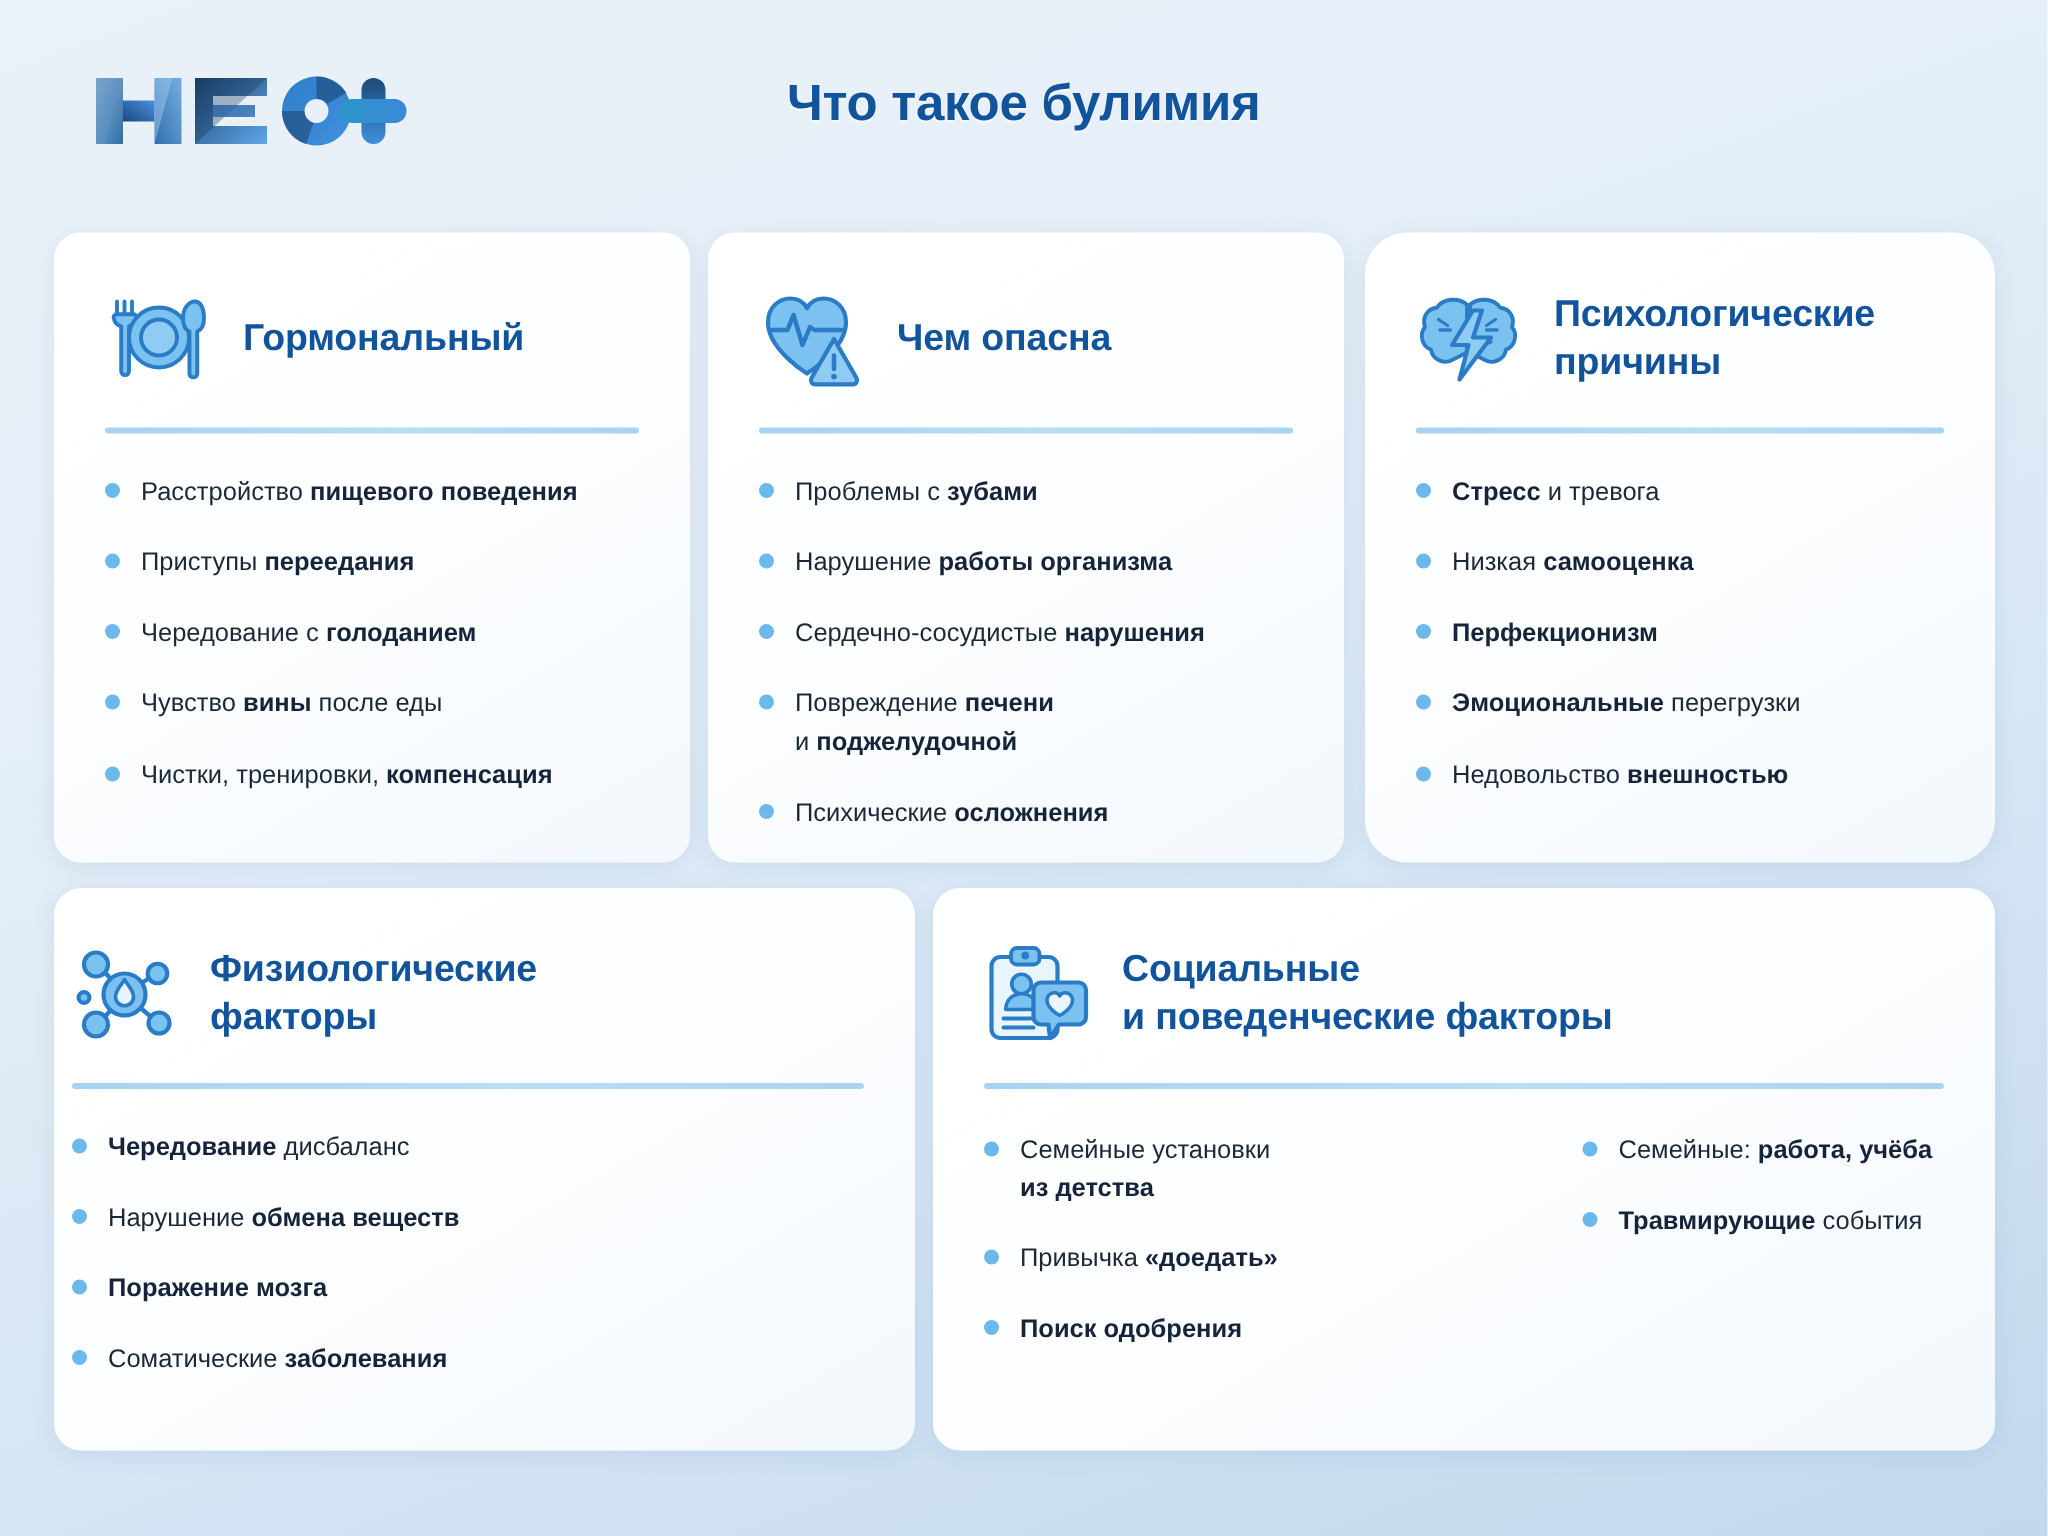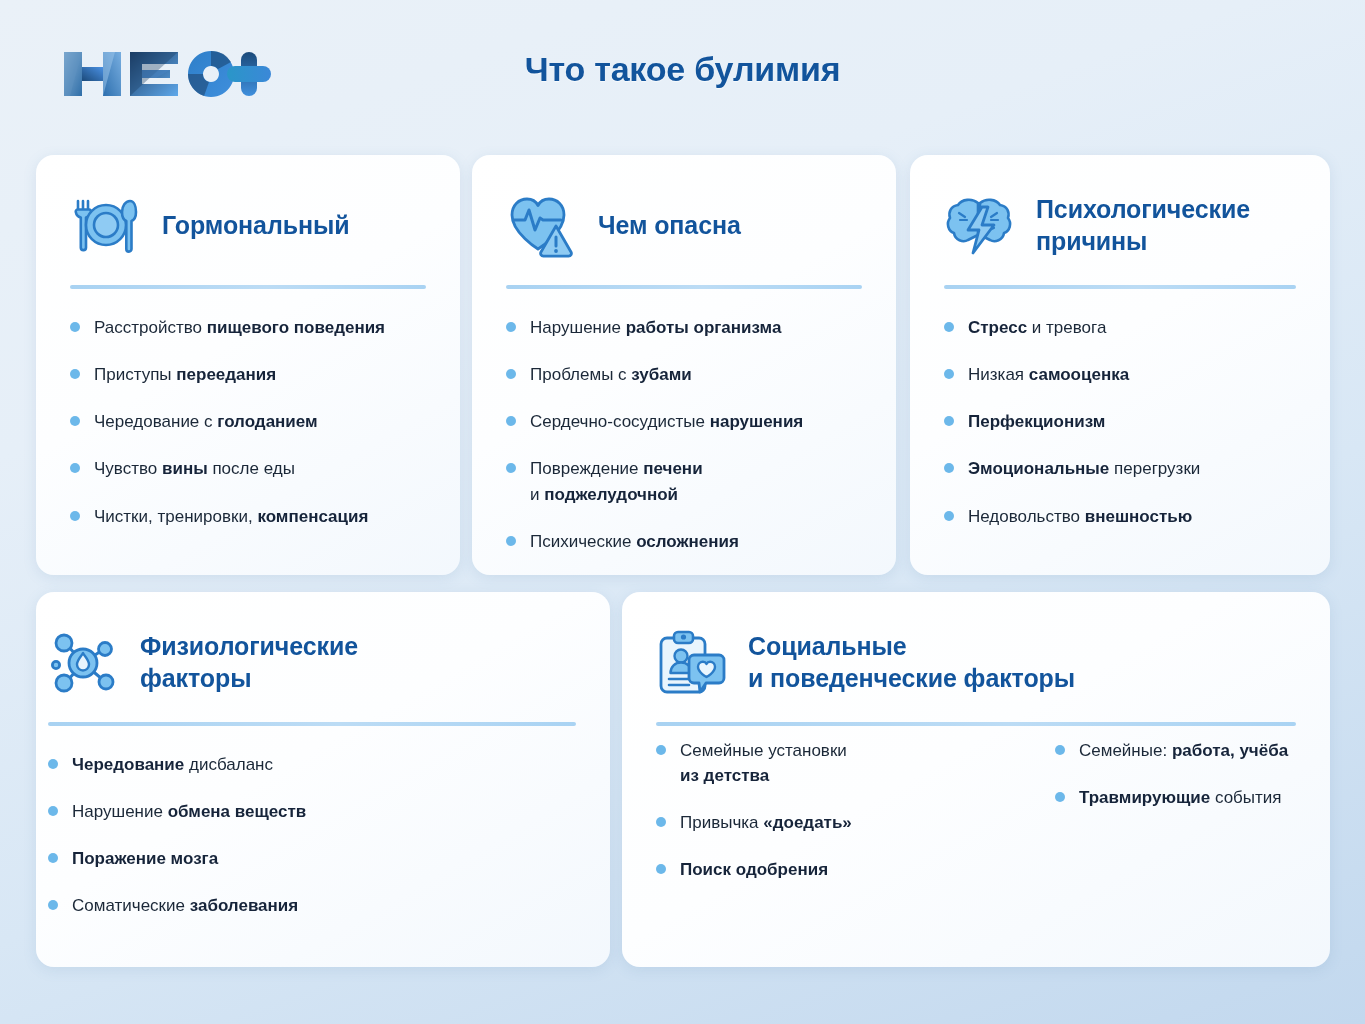--- a/index.html
+++ b/index.html
@@ -39,21 +39,21 @@
   
   .card {
     position: absolute;
     background: linear-gradient(150deg, #ffffff 0%, #fdfeff 45%, #f3f8fd 100%);
     border-radius: 18px;
     box-shadow: 0 3px 14px rgba(80,120,170,0.13);
     padding: 30px 34px 26px 34px;
   }
   #card-definition  { left: 36px;  top: 155px; width: 424px; height: 420px; }
   #card-danger      { left: 472px; top: 155px; width: 424px; height: 420px; }
-  #card-psych       { left: 910px; top: 155px; width: 420px; height: 420px; }
+  #card-psych       { left: 910px; top: 155px; width: 420px; height: 420px; border-radius: 28px; }
   #card-physio      { left: 36px;  top: 592px; width: 574px; height: 375px; padding-left: 12px; }
   #card-social      { left: 622px; top: 592px; width: 708px; height: 375px; }
 
   .card-head {
     display: flex;
     align-items: center;
     gap: 20px;
     min-height: 82px;
   }
   .card-icon {
@@ -95,21 +95,21 @@
   .btext {
     font-size: 17px;
     color: #1b2838;
     line-height: 1.48;
   }
   .btext b { font-weight: bold; color: #16243a; }
 
   .cols {
     display: flex;
     gap: 44px;
-    margin-top: 12px;
+    margin-top: 28px;
   }
   .col { flex: 1 1 0; }
   #card-social .col:first-child { flex: 0 0 355px; }
 </style>
 </head>
 <body>
 
 <div class="header">
 
   <div class="logo">
@@ -217,25 +217,25 @@
         <path d="M49 44 v9" stroke="#2b7cc7" stroke-width="3" stroke-linecap="round"></path>
         <circle cx="49" cy="58" r="1.9" fill="#2b7cc7"></circle>
       </svg>
     </span>
     <div class="card-title">Чем опасна</div>
   </div>
   <div class="divider"></div>
   <div class="bullets">
       <div class="bullet">
         <span class="dot"></span>
+        <div class="btext"><span>Проблемы с </span><b>зубами</b></div>
+      </div>
+      <div class="bullet">
+        <span class="dot"></span>
         <div class="btext"><span>Нарушение </span><b>работы организма</b></div>
-      </div>
-      <div class="bullet">
-        <span class="dot"></span>
-        <div class="btext"><span>Проблемы с </span><b>зубами</b></div>
       </div>
       <div class="bullet">
         <span class="dot"></span>
         <div class="btext"><span>Сердечно-сосудистые </span><b>нарушения</b></div>
       </div>
       <div class="bullet">
         <span class="dot"></span>
         <div class="btext"><span>Повреждение </span><b>печени</b><br><span>и </span><b>поджелудочной</b></div>
       </div>
       <div class="bullet">

